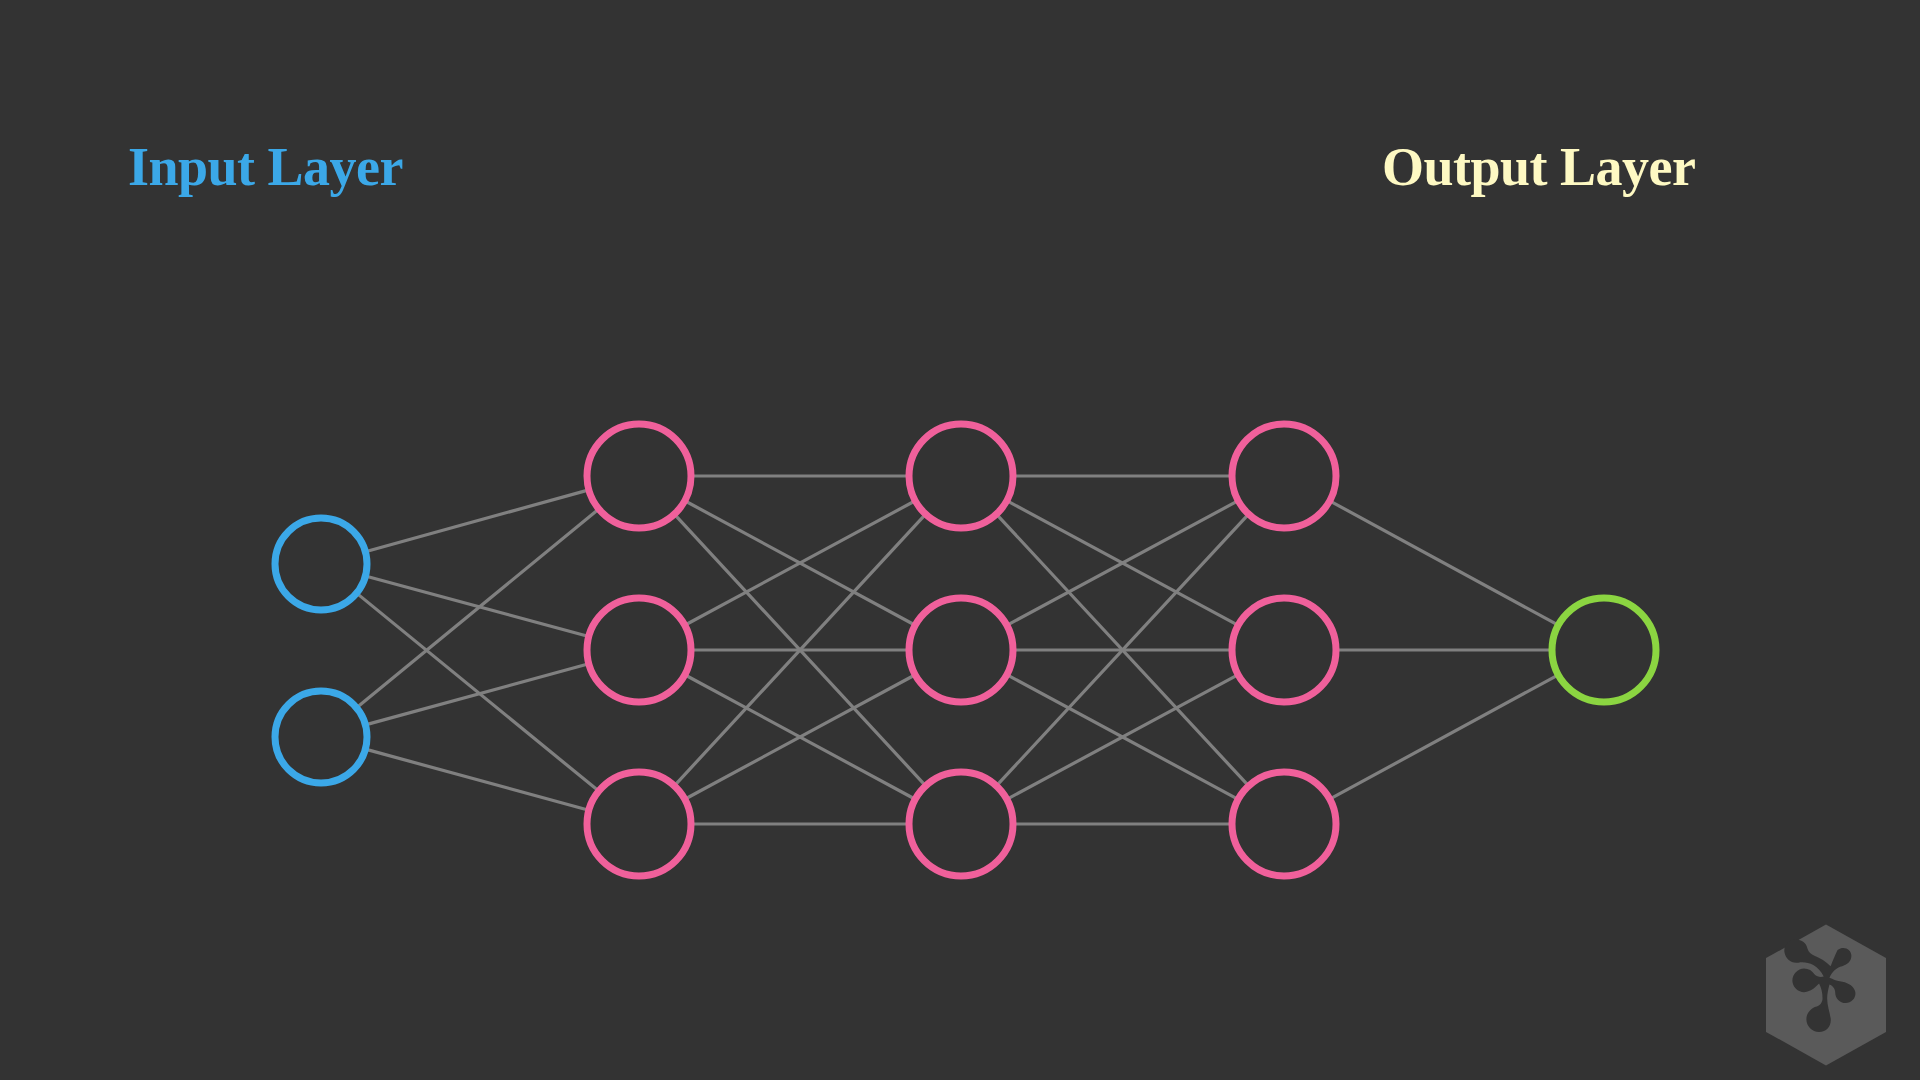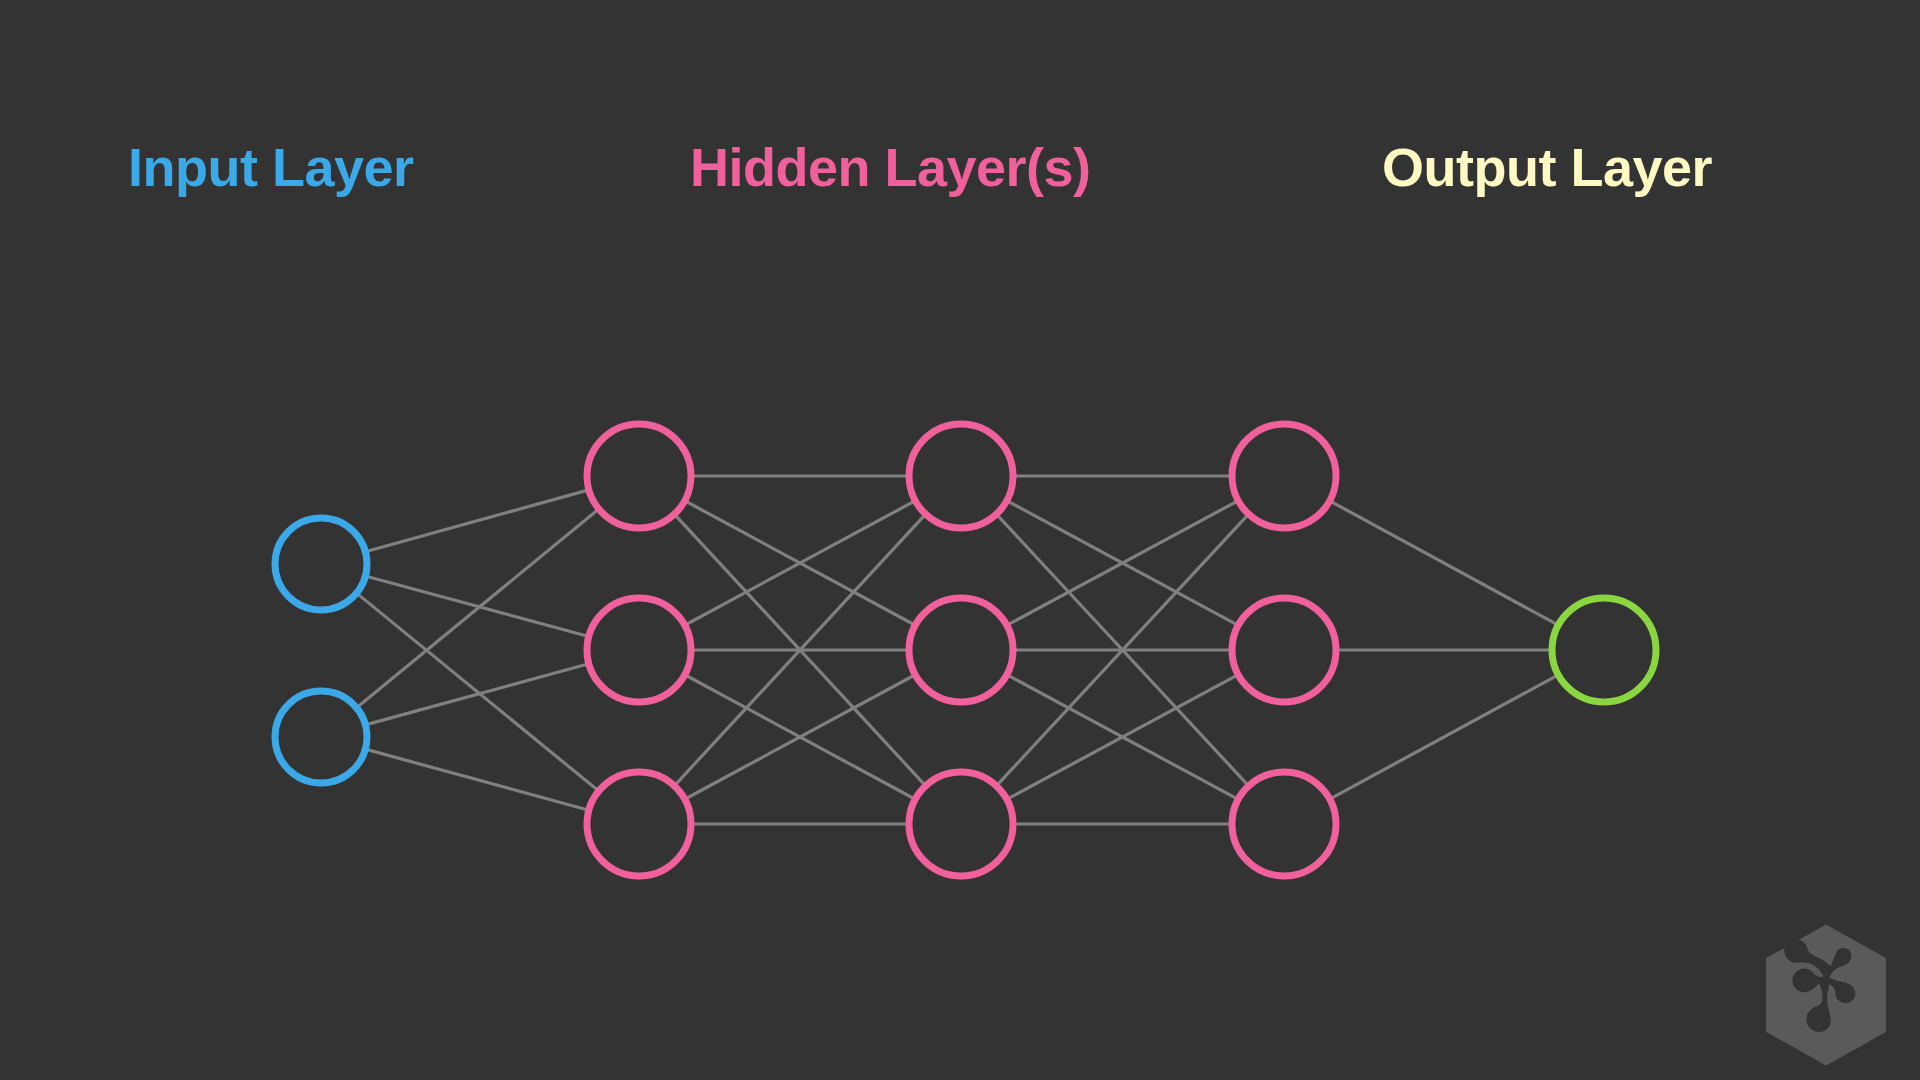--- a/index.html
+++ b/index.html
@@ -25,21 +25,21 @@
     position: absolute;
     left: 0;
     top: 0;
     width: 1920px;
     height: 240px;
     pointer-events: none;
   }
 
   .layer-label {
     position: absolute;
-    font-family: Liberation Sans, sans-serif;
+    font-family: Liberation Serif, serif;
     font-weight: bold;
     font-size: 54px;
     letter-spacing: -0.5px;
     white-space: nowrap;
     line-height: 1;
   }
 
   #label-input  { left: 128px;  top: 140px; }
   #label-hidden { left: 690px;  top: 140px; }
   #label-output { left: 1382px; top: 140px; }
@@ -76,21 +76,20 @@
     opacity: 1;
   }
 </style>
 </head>
 <body style="background: rgb(51, 51, 51);">
 
 <div id="stage" style="background: rgb(51, 51, 51);">
 
   <div id="labels">
     <div class="layer-label" id="label-input" style="color: rgb(59, 168, 232);">Input Layer</div>
-    <div class="layer-label" id="label-hidden" style="color: rgb(240, 96, 155);">Hidden Layer(s)</div>
     <div class="layer-label" id="label-output" style="color: #fef9c3;">Output Layer</div>
   </div>
 
   <svg id="network" viewBox="0 0 1920 1080" xmlns="http://www.w3.org/2000/svg">
     <g id="edges-group">
         <line x1="365.33" y1="551.73" x2="588.88" y2="489.87" class="edge" stroke="#808080"></line>
         <line x1="365.40" y1="576.01" x2="588.80" y2="636.42" class="edge" stroke="#808080"></line>
         <line x1="356.61" y1="593.12" x2="598.74" y2="791.09" class="edge" stroke="#808080"></line>
         <line x1="356.56" y1="707.82" x2="598.80" y2="508.99" class="edge" stroke="#808080"></line>
         <line x1="365.37" y1="724.86" x2="588.84" y2="663.72" class="edge" stroke="#808080"></line>

